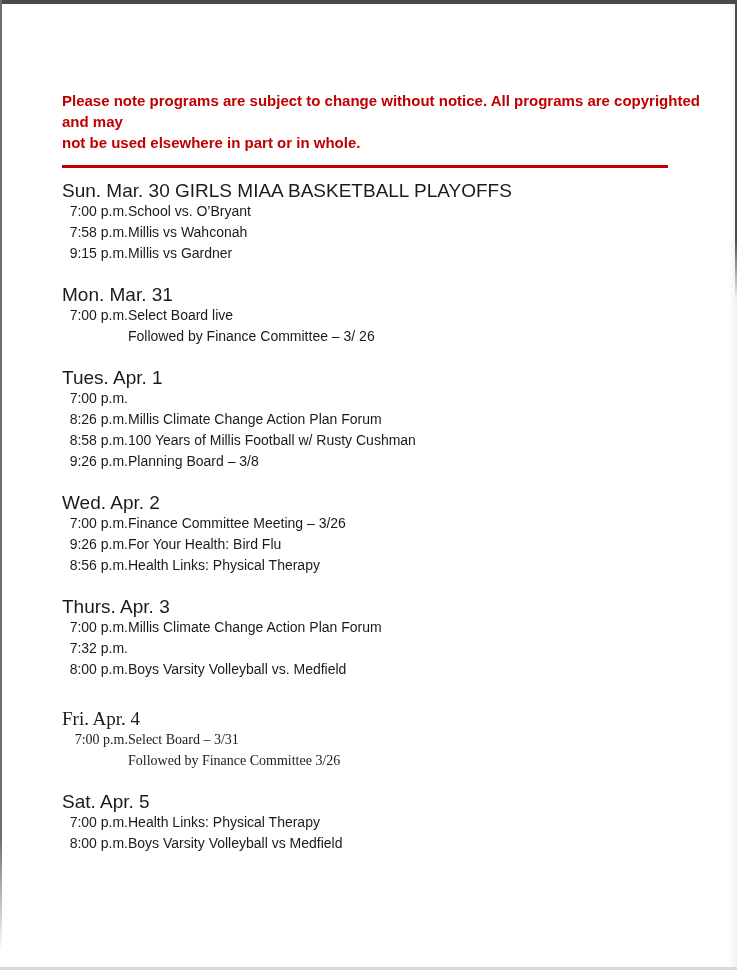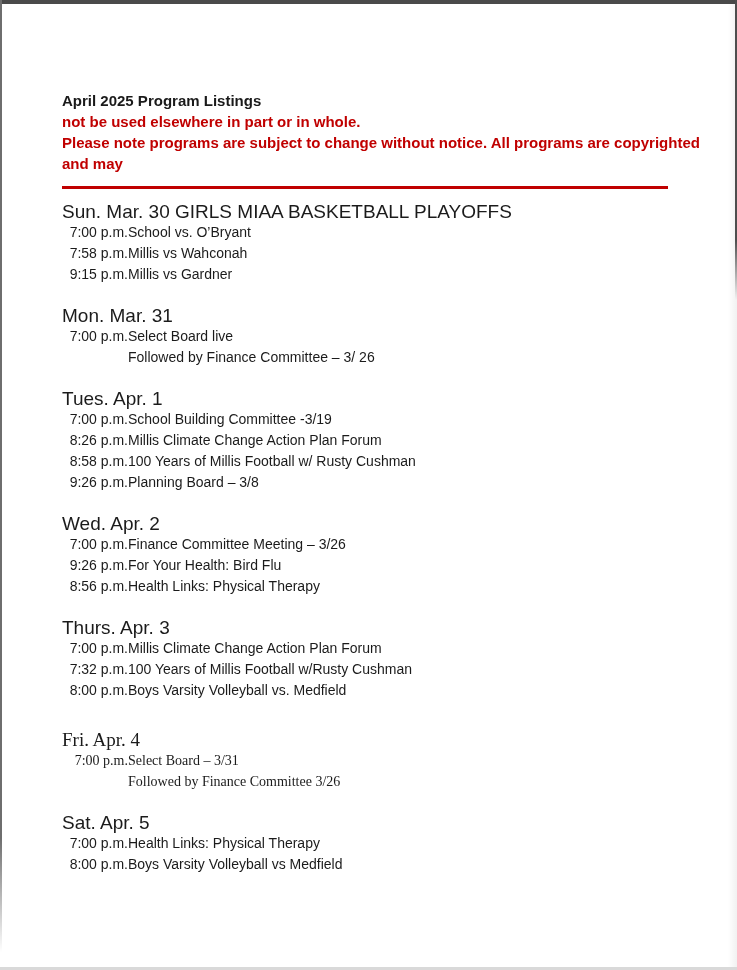--- a/index.html
+++ b/index.html
@@ -43,23 +43,22 @@
 <body>
 
 <div class="scan-top"></div>
 <div class="scan-left"></div>
 <div class="scan-right"></div>
 <div class="scan-shade"></div>
 <div class="scan-bottom"></div>
 
 <div class="content">
 
-  <p class="hline">April 2025 Program Listings</p>
+  <p class="hline red">Please note programs are subject to change without notice. All programs are copyrighted and may</p>
   <p class="hline red">not be used elsewhere in part or in whole.</p>
-  <p class="hline red">Please note programs are subject to change without notice. All programs are copyrighted and may</p>
 
   <hr class="red-rule">
 
   <div class="sections">
 
     <div class="section first">
       <div class="day">Sun. Mar. 30 GIRLS MIAA BASKETBALL PLAYOFFS</div>
       <div class="row">
         <span class="time">7:00 p.m.</span>
         <span class="title">School vs. O’Bryant</span>
@@ -83,21 +82,20 @@
       <div class="row">
         <span class="time"></span>
         <span class="title">Followed by Finance Committee – 3/ 26</span>
       </div>
     </div>
 
     <div class="section">
       <div class="day">Tues. Apr. 1</div>
       <div class="row">
         <span class="time">7:00 p.m.</span>
-        <span class="title">School Building Committee -3/19</span>
       </div>
       <div class="row">
         <span class="time">8:26 p.m.</span>
         <span class="title">Millis Climate Change Action Plan Forum</span>
       </div>
       <div class="row">
         <span class="time">8:58 p.m.</span>
         <span class="title">100 Years of Millis Football w/ Rusty Cushman</span>
       </div>
       <div class="row">
@@ -123,21 +121,20 @@
     </div>
 
     <div class="section">
       <div class="day">Thurs. Apr. 3</div>
       <div class="row">
         <span class="time">7:00 p.m.</span>
         <span class="title">Millis Climate Change Action Plan Forum</span>
       </div>
       <div class="row">
         <span class="time">7:32 p.m.</span>
-        <span class="title">100 Years of Millis Football w/Rusty Cushman</span>
       </div>
       <div class="row">
         <span class="time">8:00 p.m.</span>
         <span class="title">Boys Varsity Volleyball vs. Medfield</span>
       </div>
     </div>
 
     <div class="section gap-before-large">
       <div class="day">Fri. Apr. 4</div>
       <div class="row">

